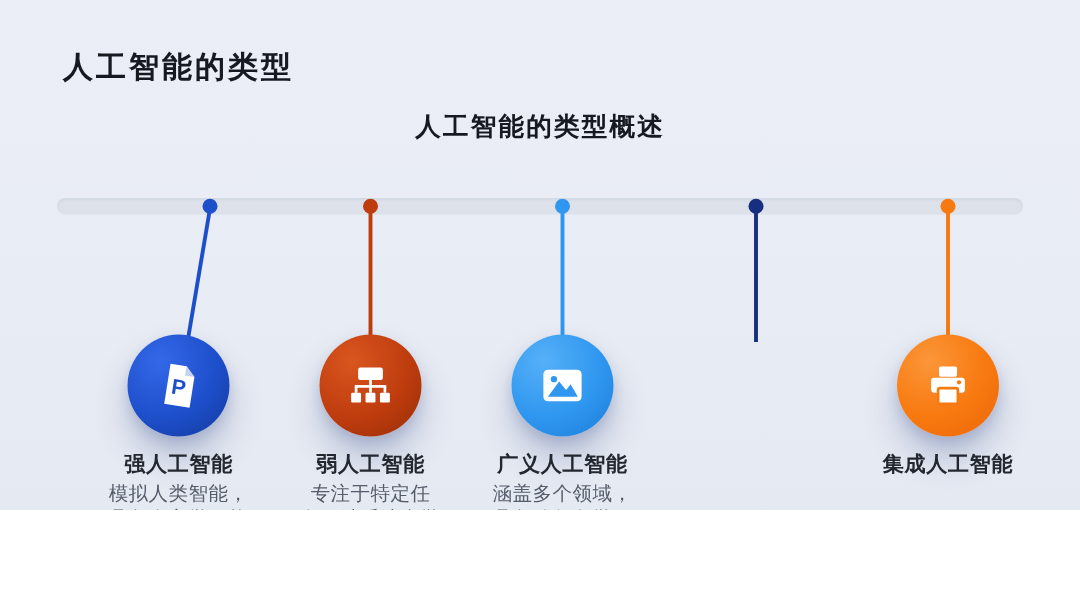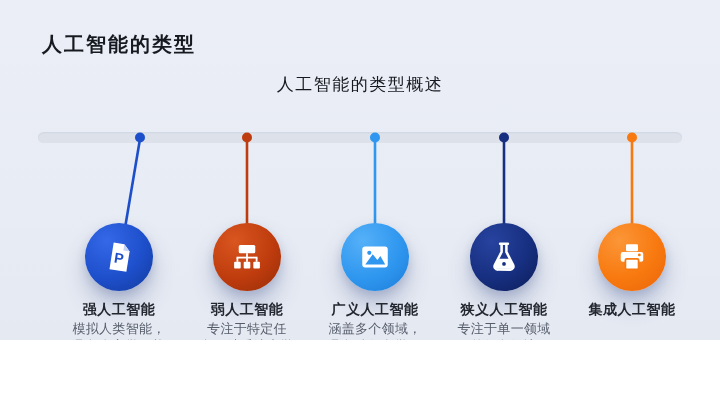--- a/index.html
+++ b/index.html
@@ -2,21 +2,21 @@
 <html><head>
 <meta charset="utf-8">
 <style>
   html,body{margin:0;padding:0;}
   body{width:720px;height:404px;font-family:"Liberation Sans",sans-serif;}
   .slide{position:relative;width:720px;height:340px;overflow:hidden;
          background:linear-gradient(180deg,#ebeef6 0%,#e8ecf4 60%,#e5e9f2 100%);}
   .page-title{position:absolute;left:42px;top:31px;margin:0;
               font-size:20px;font-weight:700;letter-spacing:2px;color:#16191f;}
   .page-subtitle{position:absolute;left:0;right:0;top:73px;margin:0;text-align:center;
-                 font-size:17px;font-weight:400;letter-spacing:1.5px;color:#16191f;}
+                 font-size:17px;font-weight:700;letter-spacing:1.5px;color:#16191f;}
   .bar{position:absolute;left:38px;top:132px;width:644px;height:11px;border-radius:6px;
        background:#dce1ea;box-shadow:0 1px 2px rgba(40,60,110,0.06) inset;}
   #connectors{position:absolute;left:0;top:0;width:720px;height:404px;pointer-events:none;}
   .node{position:absolute;top:223px;width:130px;display:flex;flex-direction:column;align-items:center;}
   .node-1{left:54px;}  .node-2{left:182px;} .node-3{left:310px;}
   .node-4{left:439px;} .node-5{left:567px;justify-content:space-between;}
   .circle{width:68px;height:68px;border-radius:50%;display:flex;align-items:center;justify-content:center;
           box-shadow:0 14px 22px rgba(70,90,145,0.30), 0 4px 8px rgba(70,90,145,0.18);}
   .circle svg{width:36px;height:36px;display:block;}
   .node-title{margin-top:10px;font-size:14px;font-weight:700;letter-spacing:0.5px;
@@ -84,31 +84,20 @@
         <rect x="17.8" y="12.6" width="1.2" height="2.6"></rect>
         <rect x="3.4" y="15.2" width="4.4" height="4.4" rx="0.6"></rect>
         <rect x="9.8" y="15.2" width="4.4" height="4.4" rx="0.6"></rect>
         <rect x="16.2" y="15.2" width="4.4" height="4.4" rx="0.6"></rect>
       </svg>
     </div>
     <div class="node-title">弱人工智能</div>
     <div class="node-desc">专注于特定任务，缺乏综合学习能力</div>
   </div>
 
-  <div class="node node-4">
-    <div class="circle" style="background: radial-gradient(circle at 32% 26%, rgb(39, 67, 159) 0%, rgb(23, 47, 128) 55%, rgb(12, 28, 87) 100%);">
-      <svg viewBox="0 0 24 24">
-        <path d="M9.4 3.2 h5.2 M10.4 3.2 V8.6 L5.9 17.4 a2.1 2.1 0 0 0 1.9 3 h8.4 a2.1 2.1 0 0 0 1.9 -3 L13.6 8.6 V3.2" fill="none" stroke="#ffffff" stroke-width="1.7" stroke-linecap="round" stroke-linejoin="round"></path>
-        <path d="M8.3 13.2 h7.4 l2.3 4.6 a1.4 1.4 0 0 1 -1.3 2 H7.3 a1.4 1.4 0 0 1 -1.3 -2 Z" fill="#ffffff"></path>
-        <circle cx="12" cy="16.6" r="1.25" class="acc" fill="#172f80"></circle>
-      </svg>
-    </div>
-    <div class="node-title">狭义人工智能</div>
-    <div class="node-desc">专注于单一领域的任务解决</div>
-  </div>
 
   <div class="node node-5">
     <div class="circle" style="background: radial-gradient(circle at 32% 26%, rgb(251, 150, 56) 0%, rgb(248, 121, 15) 55%, rgb(234, 101, 10) 100%);">
       <svg viewBox="0 0 24 24">
         <rect x="8" y="3.5" width="8" height="4.6" rx="0.8" fill="#ffffff"></rect>
         <rect x="4.5" y="8.6" width="15" height="6.6" rx="1.4" fill="#ffffff"></rect>
         <circle cx="16.9" cy="10.6" r="0.95" class="acc" fill="#f8790f"></circle>
         <rect x="7.6" y="13.2" width="8.8" height="7" rx="0.9" fill="#ffffff" class="acc-stroke" stroke="#f8790f" stroke-width="1.2"></rect>
       </svg>
     </div>

